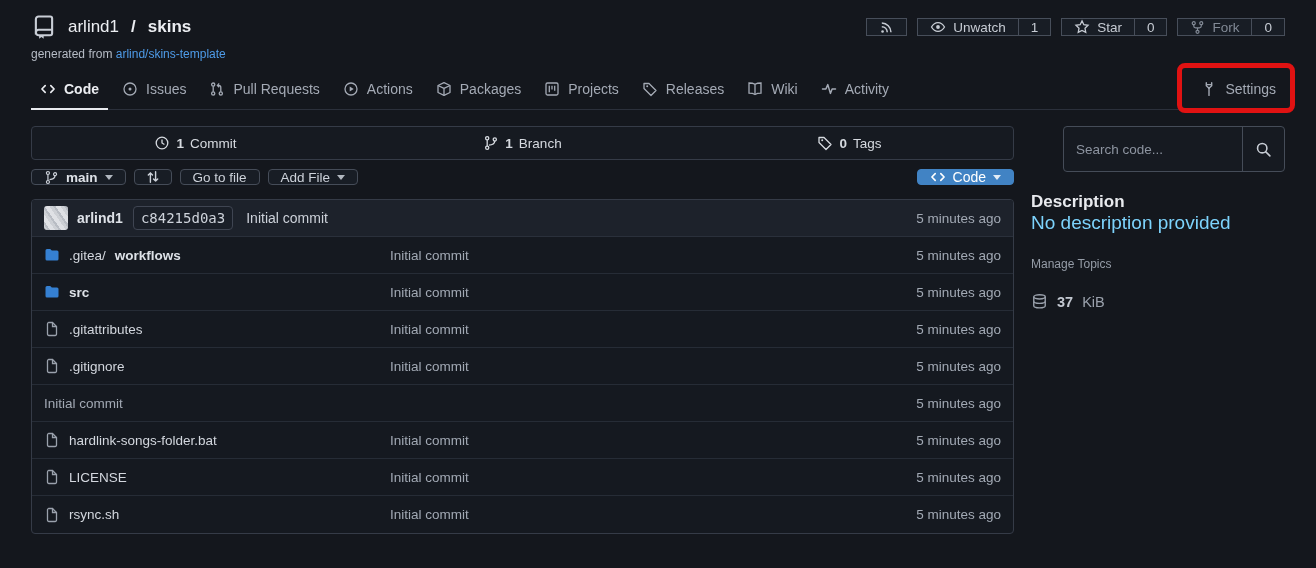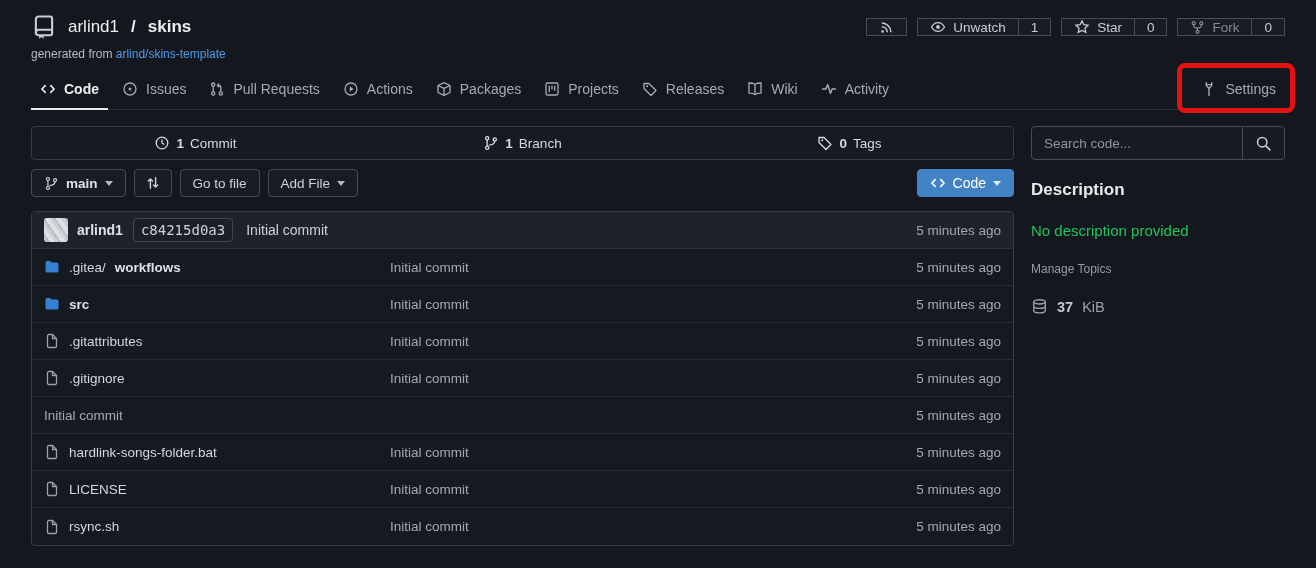--- a/index.html
+++ b/index.html
@@ -58,21 +58,21 @@
   .main-col{flex:0 0 983px;}
   .side-col{flex:1;min-width:0;}
 
   
   .stats{display:flex;height:34px;border:1px solid var(--border);border-radius:4px;background:var(--box-bg);}
   .stat{flex:1;display:flex;align-items:center;justify-content:center;gap:6px;font-size:13.5px;color:var(--txt);cursor:pointer;}
   .stat b{font-weight:bold;}
 
   
   .toolbar{margin-top:9px;display:flex;gap:8px;align-items:center;}
-  .tbtn{height:28px;display:inline-flex;align-items:center;gap:7px;padding:0 12px;
+  .tbtn{height:16px;display:inline-flex;align-items:center;gap:7px;padding:0 12px;
     border:1px solid #454c58;border-radius:4px;background:#181d25;color:#cdd2da;font-size:13.5px;cursor:pointer;}
   .tbtn .b{font-weight:bold;color:#dde1e7;}
   .tbtn.icon-only{padding:0 10px;}
   .code-btn{margin-left:auto;background:var(--blue);border-color:var(--blue);color:#fff;font-size:14px;}
   .caret{width:0;height:0;border-left:4px solid transparent;border-right:4px solid transparent;
     border-top:5px solid currentColor;opacity:.85;}
 
   
   .ftable{margin-top:14px;border:1px solid var(--border);border-radius:4px;overflow:hidden;background:var(--row-bg);}
   .thead{display:flex;align-items:center;height:37px;padding:0 12px;background:var(--head-bg);
@@ -88,27 +88,27 @@
   .ctime{margin-left:auto;color:var(--txt-dim);font-size:13.5px;}
   .frow{display:flex;align-items:center;height:37px;padding:0 12px;border-bottom:1px solid var(--divider);
     font-size:13.5px;cursor:pointer;}
   .frow:last-child{border-bottom:none;}
   .fname{flex:0 0 346px;display:flex;align-items:center;gap:9px;color:#d3d7de;overflow:hidden;white-space:nowrap;}
   .fname .bold{font-weight:bold;color:#dde1e7;}
   .fmsg{flex:1;color:var(--txt-dim);}
   .ftime{color:var(--txt-dim);white-space:nowrap;}
 
   
-  .search{display:flex;height:34px;border:1px solid #454c58;border-radius:4px;background:var(--box-bg);overflow:hidden;}
+  .search{display:flex;height:46px;border:1px solid #454c58;border-radius:4px;background:var(--box-bg);overflow:hidden;margin-left:32px;}
   .search input{flex:1;background:transparent;border:none;outline:none;color:#c7ccd4;
     font-family:inherit;font-size:13.5px;padding:0 12px;min-width:0;}
   .search input::placeholder{color:#8d94a0;}
   .search-btn{width:42px;border-left:1px solid #454c58;display:flex;align-items:center;justify-content:center;cursor:pointer;}
   .desc-title{margin-top:20px;font-size:17px;font-weight:bold;color:#e8eaee;}
-  .desc-text{margin-top:22px;font-size:15px;color:#22c55e;}
+  .desc-text{margin-top:0;font-size:19px;color:#7dd3fc;}
   .manage-topics{display:inline-block;margin-top:23px;font-size:12px;color:#959ca7;cursor:pointer;text-decoration:none;}
   .size-row{margin-top:22px;display:flex;align-items:center;gap:9px;color:#9aa1ac;font-size:14.5px;}
   .size-row .v{font-weight:bold;color:#c3c8d1;}
 </style>
 </head>
 <body>
 
 <div class="page">
 
   <div class="title-row">

